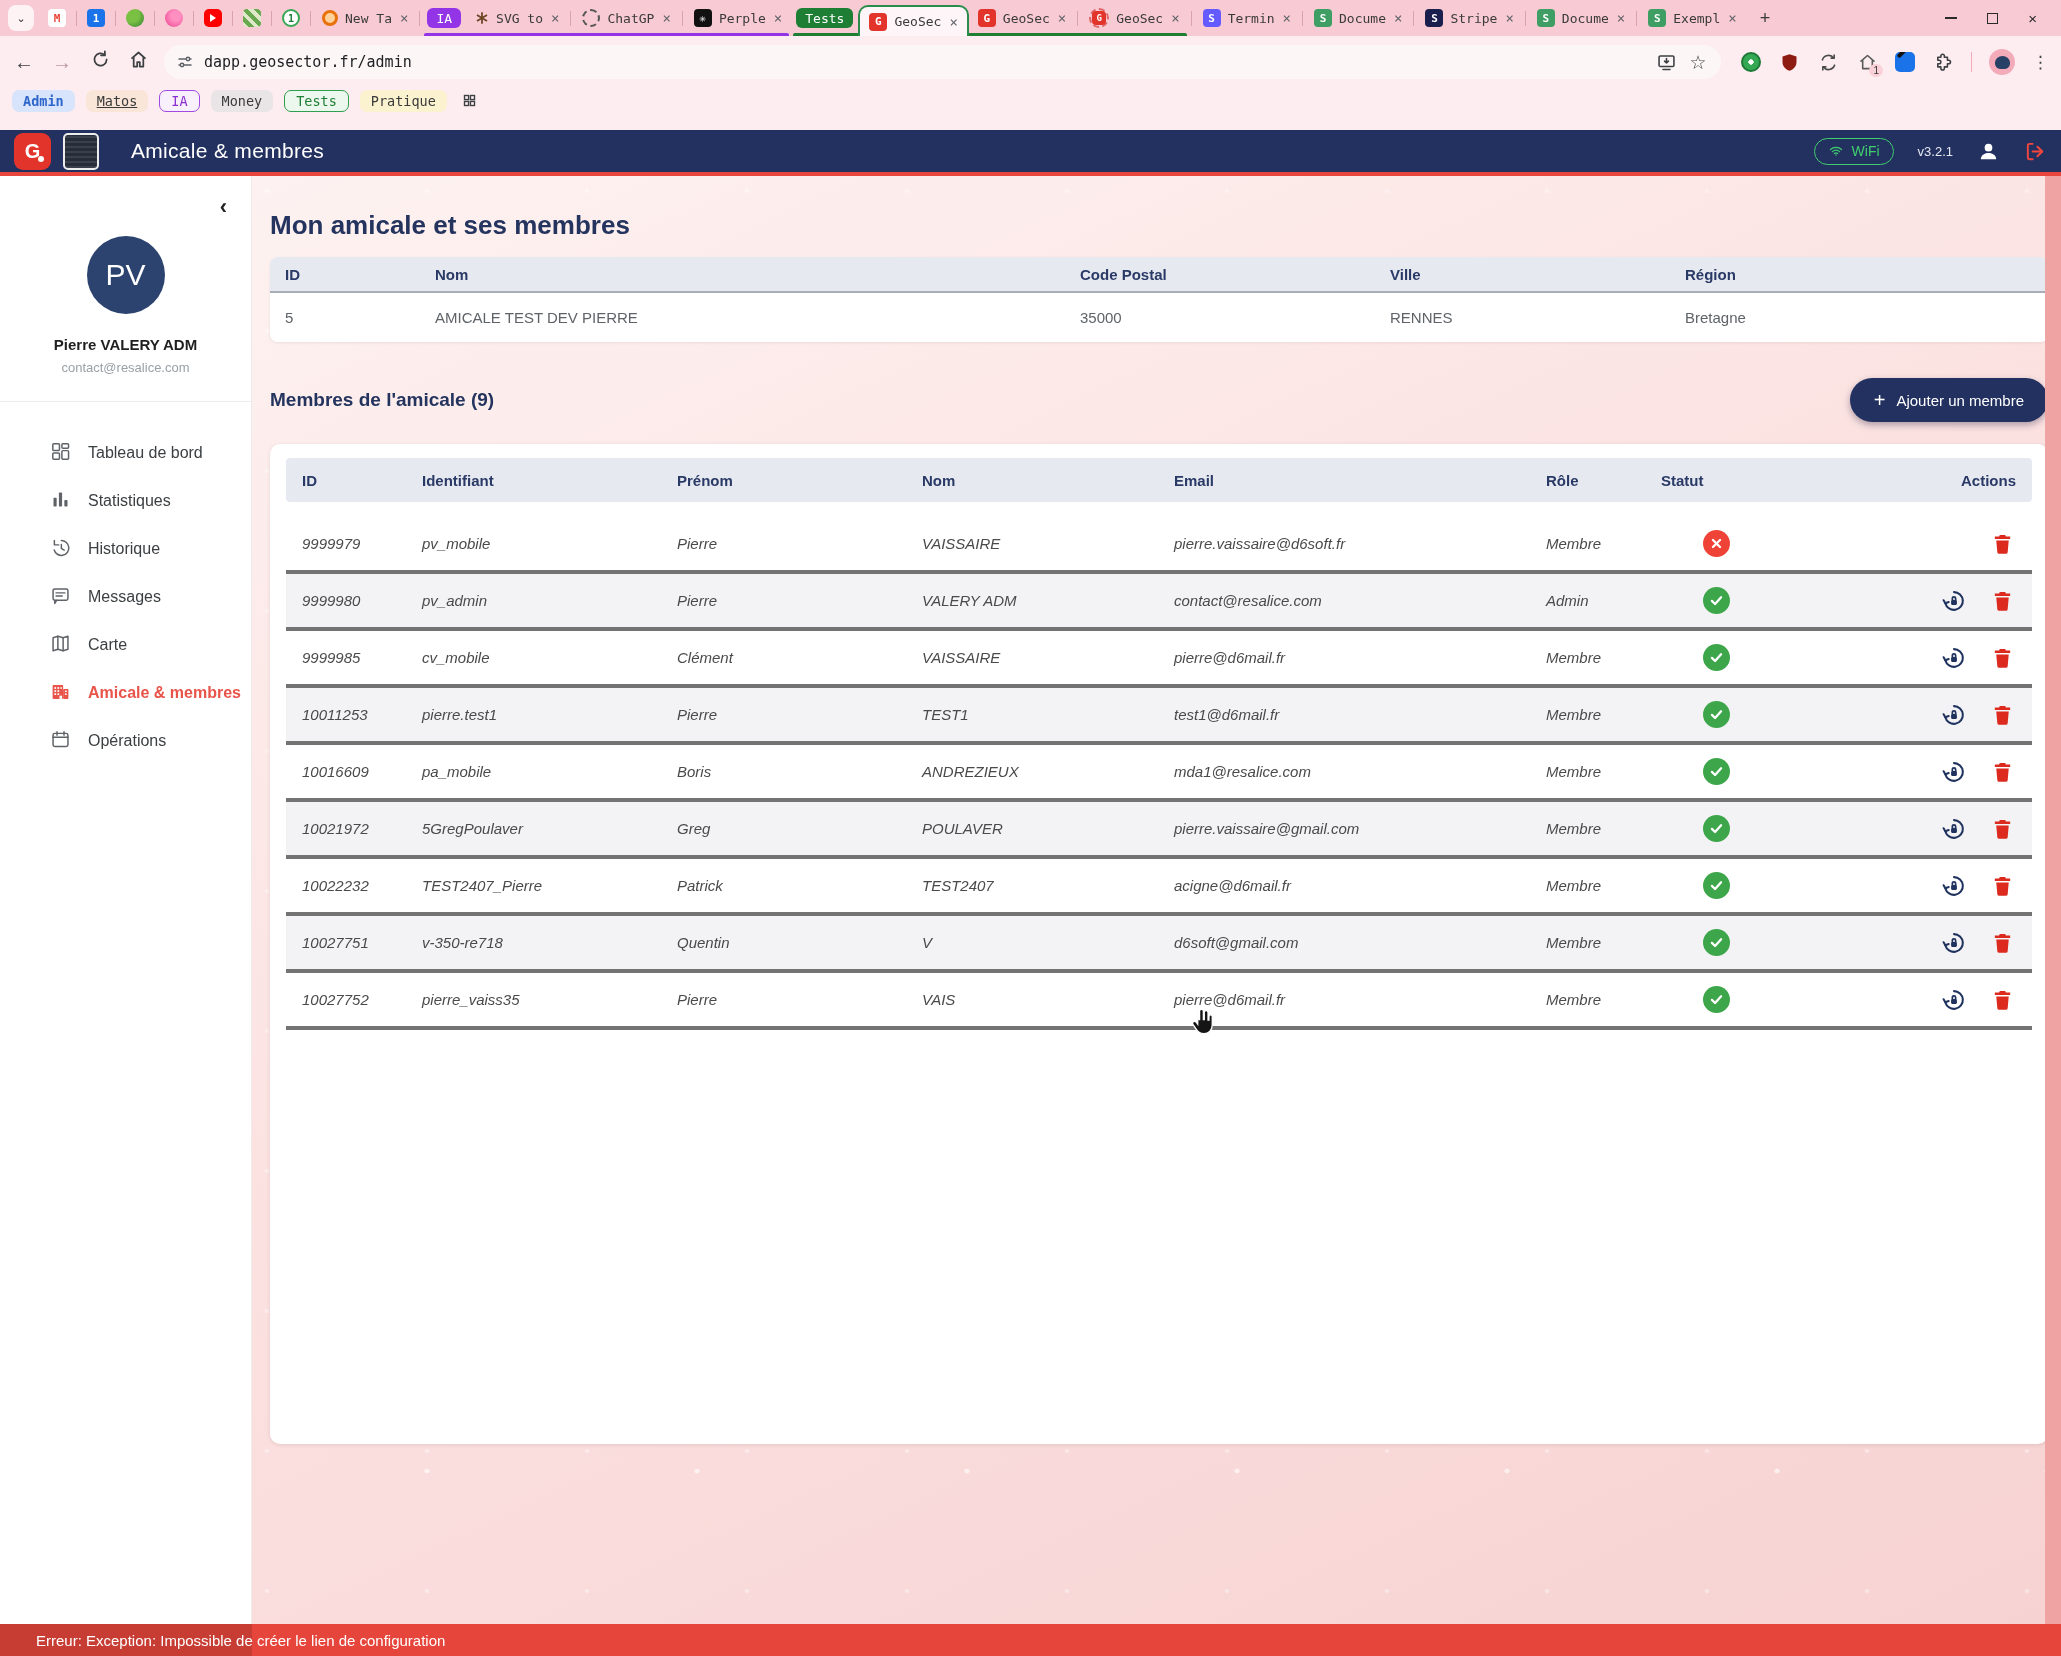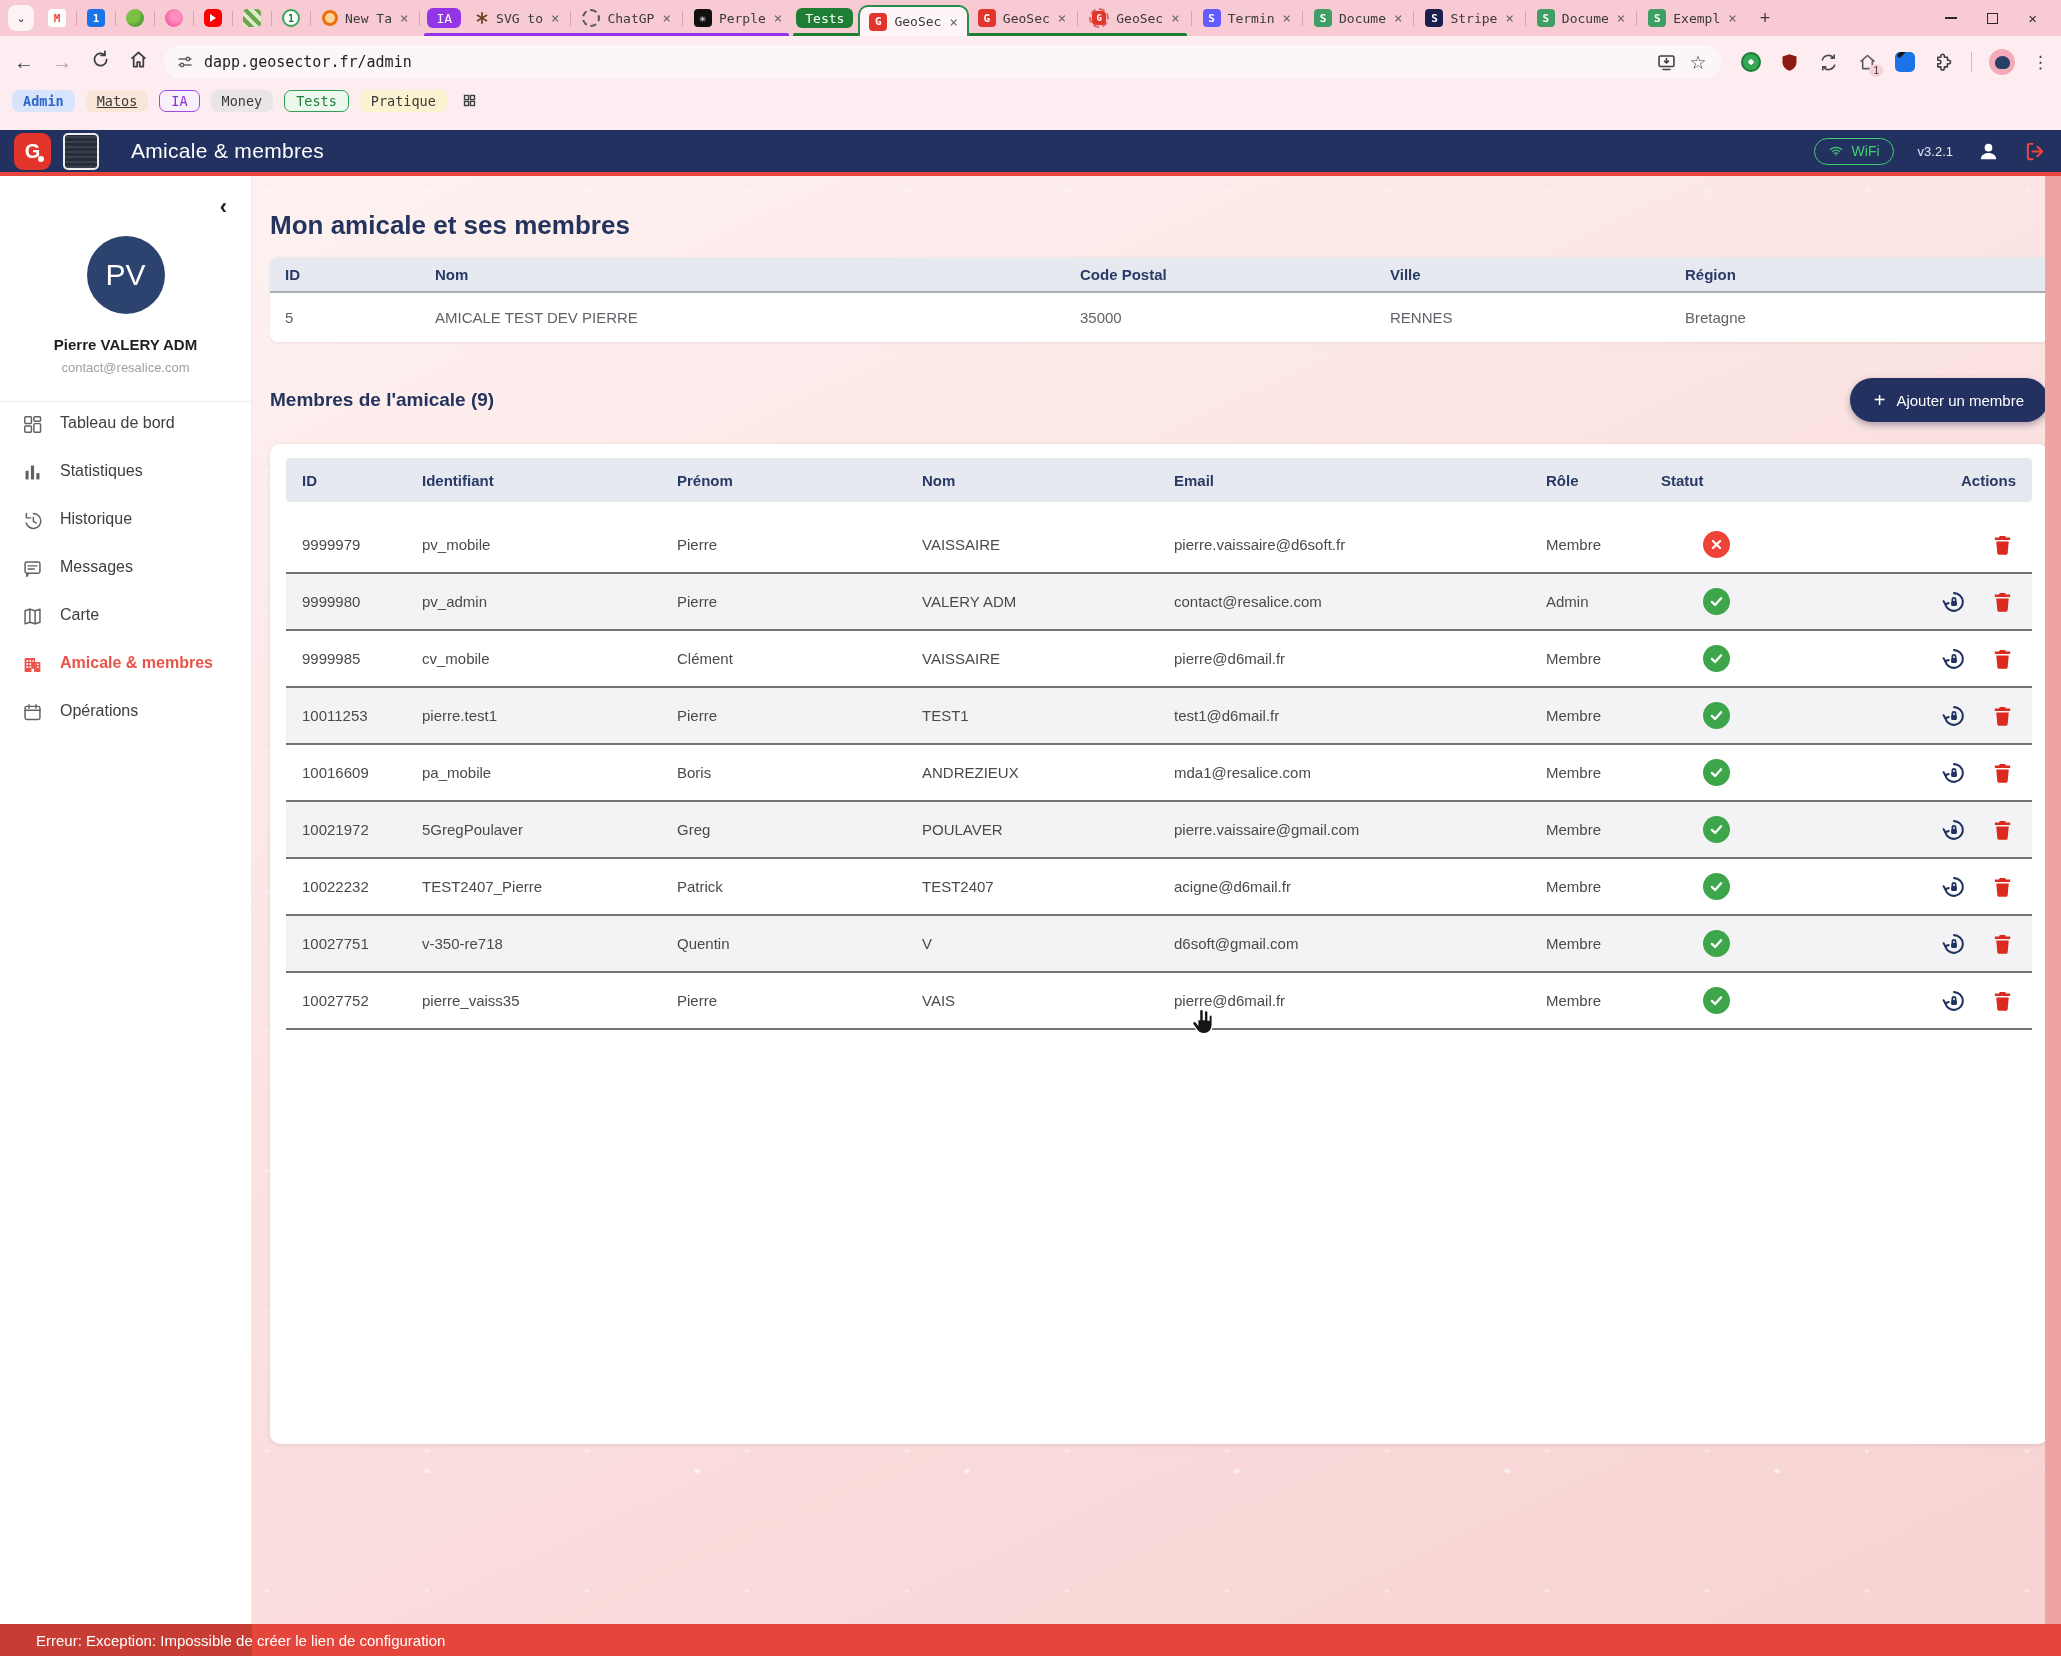--- a/index.html
+++ b/index.html
@@ -91,21 +91,21 @@
 
   
   .app-body { display:flex; height:1448px; position:relative; }
   .sidebar { width:252px; background:#fff; position:relative; flex:none; border-right:1px solid #f0eaea; }
   .collapse-btn { position:absolute; top:20px; right:24px; font-size:22px; color:#222; font-weight:bold; line-height:1; }
   .avatar { width:78px; height:78px; border-radius:50%; background:#2b436e; color:#fff; display:flex; align-items:center; justify-content:center; font-size:30px; margin:60px auto 0; }
   .user-name { text-align:center; font-size:15px; font-weight:600; color:#1f1f1f; margin-top:22px; }
   .user-email { text-align:center; font-size:13px; color:#9aa0a6; margin-top:7px; }
   .side-divider { height:1px; background:#ececec; margin-top:26px; }
   .menu { padding-top:12px; }
-  .menu-item { display:flex; align-items:flex-start; gap:17px; height:48px; padding-left:22px; color:#3c4043; font-size:16px; }
+  .menu-item { display:flex; align-items:flex-end; gap:17px; height:48px; padding-left:22px; color:#3c4043; font-size:16px;margin-left:28px; }
   .menu-item svg { width:21px; height:21px; flex:none; }
   .mi-stroke { fill:none; stroke:#5f6368; stroke-width:1.7; stroke-linecap:round; stroke-linejoin:round; }
   .mi-fill { fill:#5f6368; }
   .menu-item.active { color:#e8544a; font-weight:bold; }
 
   .content { flex:1; position:relative; padding:0 0 0 18px; background:linear-gradient(155deg,#fdf2f1 0%, #fbe2e1 45%, #f7d2d2 100%); overflow:hidden; }
   .content::before { content:""; position:absolute; inset:0; pointer-events:none;
      background-image: radial-gradient(rgba(255,255,255,.6) 2.2px, transparent 3.2px), radial-gradient(rgba(255,255,255,.35) 1.8px, transparent 2.8px);
      background-size: 270px 230px, 160px 140px; background-position: 40px 30px, 95px 85px; }
   .page-title { font-size:26px; color:#24345e; font-weight:600; padding-top:34px; position:relative; }
@@ -118,21 +118,21 @@
   .info-row { height:49px; color:#5f6368; font-size:15px; background:#fff; }
 
   .members-bar { display:flex; align-items:center; margin-top:36px; width:1778px; position:relative; }
   .add-btn { margin-left:auto; background:#22315f; color:#fff; border:none; height:44px; border-radius:22px; padding:0 24px; display:flex; align-items:center; gap:11px; font-size:15px; font-family:inherit; box-shadow:0 3px 7px rgba(30,20,60,.35); }
   .add-btn .plus { font-size:20px; font-weight:400; line-height:1; }
 
   .members-card { margin-top:22px; width:1778px; height:1000px; background:#fff; border-radius:10px; padding:14px 16px; box-shadow:0 1px 4px rgba(40,20,20,.10); position:relative; }
   .m-head, .m-row { display:grid; grid-template-columns:120px 255px 245px 252px 372px 115px 260px 1fr; align-items:center; padding:0 16px; font-size:15px; }
   .m-head { background:#e7e9f1; border-radius:4px; height:44px; color:#2a3a66; font-weight:600; }
   .m-body { margin-top:15px; }
-  .m-row { height:57px; color:#4a4a4a; border-bottom:2px solid #737373; background:#fff; }
+  .m-row { height:57px; color:#4a4a4a; border-bottom:4px solid #737373; background:#fff;font-style:italic; }
   .m-row.alt { background:#f3f3f5; }
   .col-actions { text-align:right; }
   .cell-status { padding-left:42px; }
   .status-ico { width:27px; height:27px; border-radius:50%; display:flex; align-items:center; justify-content:center; }
   .status-ico svg { width:17px; height:17px; }
   .status-ico .ic-check, .status-ico .ic-cross { display:none; }
   .status-ico.st-ok { background:#3da64a; } .status-ico.st-ok .ic-check { display:block; }
   .status-ico.st-bad { background:#ef4337; } .status-ico.st-bad .ic-cross { display:block; }
   .cell-actions { display:flex; justify-content:flex-end; align-items:center; gap:24px; padding-right:2px; }
   .act-btn { background:none; border:none; padding:0; display:flex; }

